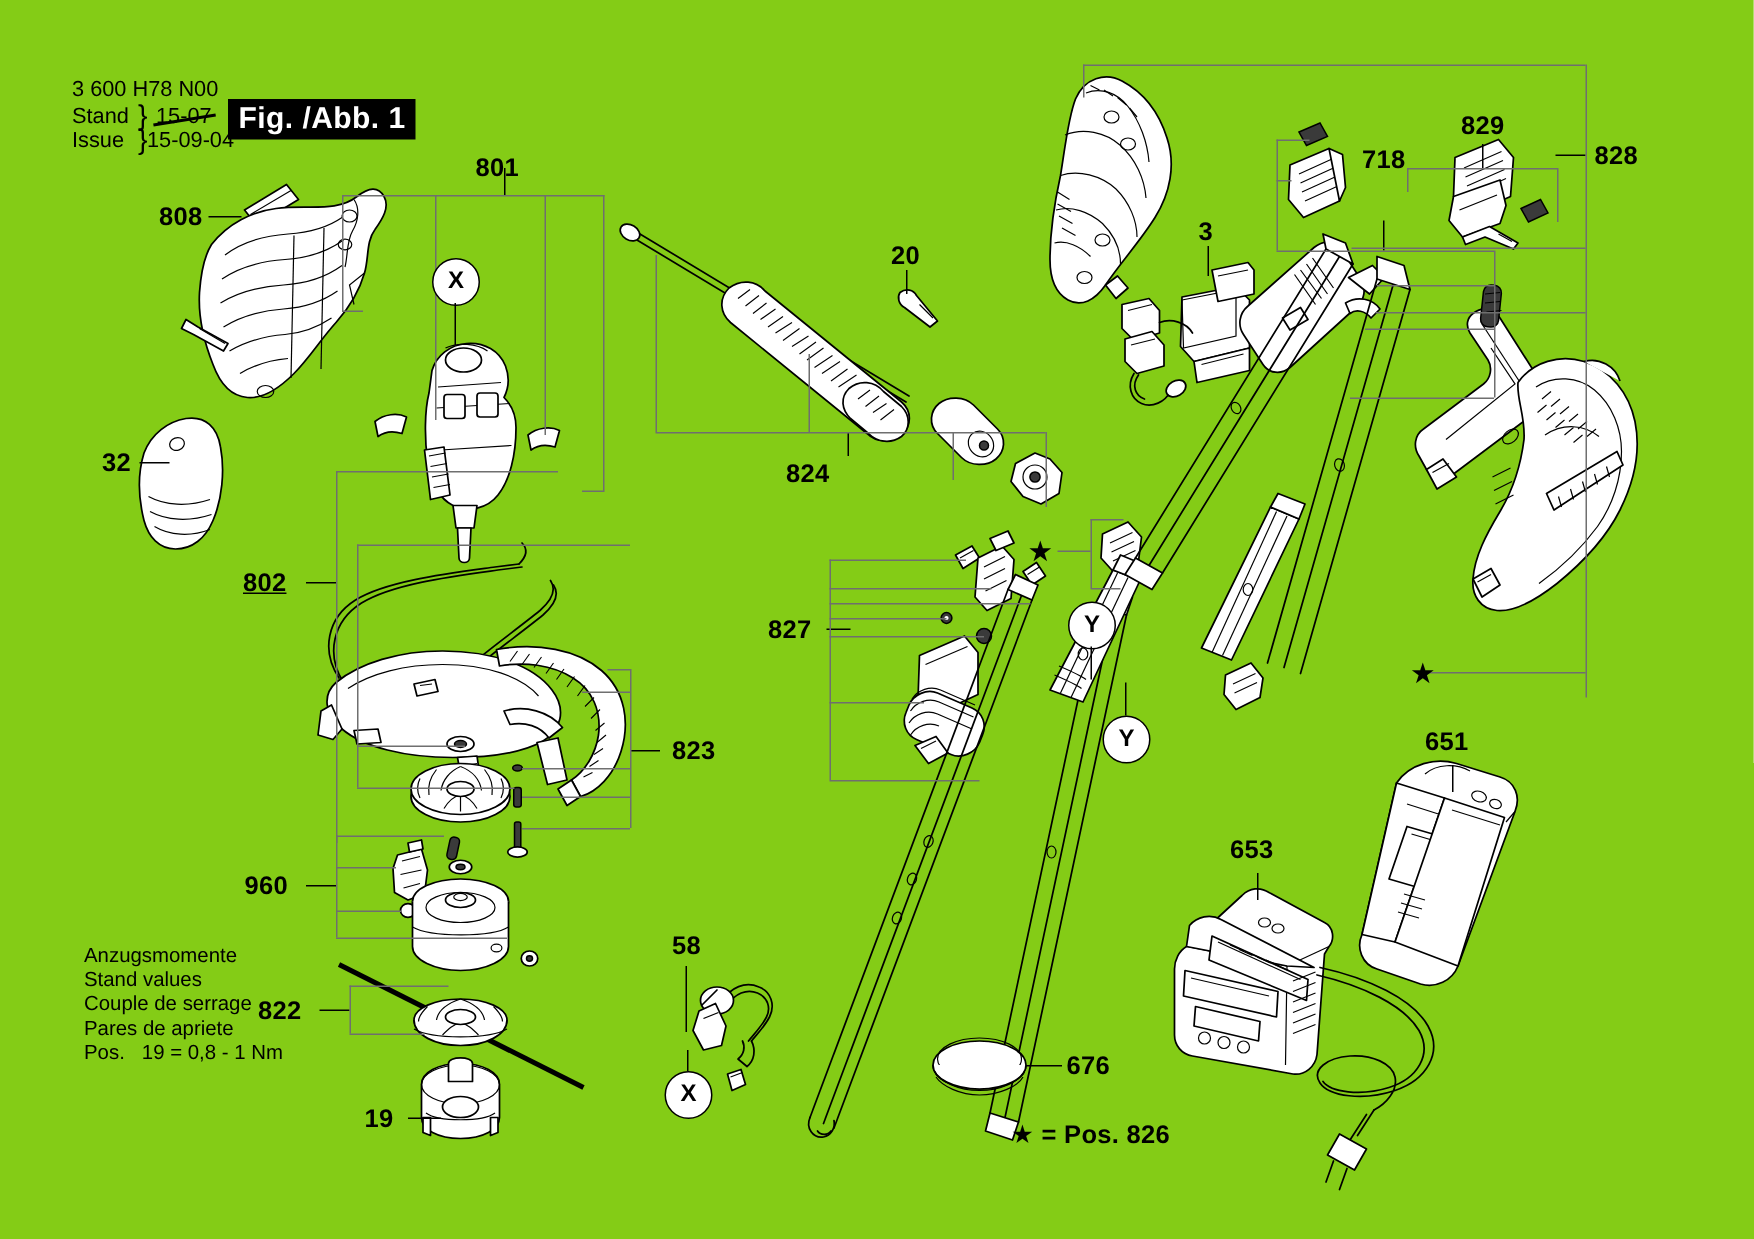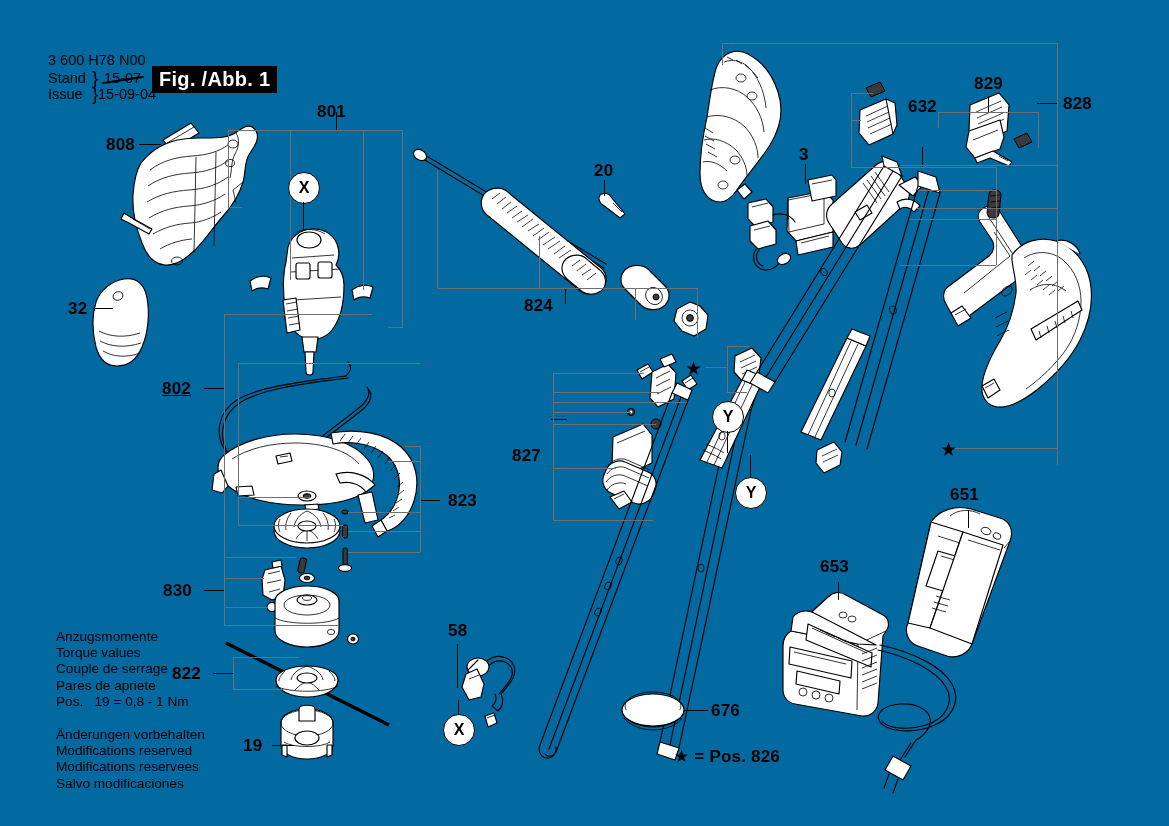--- a/index.html
+++ b/index.html
@@ -1,18 +1,18 @@
 <!DOCTYPE html>
 <html><head>
 <meta charset="utf-8">
 <style>
   html,body{margin:0;padding:0;background:#fff;}
   body{width:1169px;height:826px;overflow:hidden;
        font-family:"Liberation Sans","DejaVu Sans",sans-serif;color:#000;}
-  #sheet{position:relative;width:1169px;height:826px;background:#0369a1;}
+  #sheet{position:relative;width:1169px;height:826px;background:#84cc16;}
   .lbl{position:absolute;font-weight:bold;font-size:17px;letter-spacing:.2px;
        white-space:nowrap;line-height:1;}
   .hdr{position:absolute;font-size:14.5px;line-height:16.5px;white-space:pre;font-weight:normal;}
   .blk{position:absolute;font-size:13.6px;line-height:16.2px;white-space:pre;}
   .figbox{position:absolute;background:#000;color:#fff;font-weight:bold;
           font-size:20px;padding:2px 7px 3px 7px;letter-spacing:.3px;line-height:1.12;}
   .strike{position:relative;display:inline-block;}
   .strike:after{content:"";position:absolute;left:-2px;right:-3px;top:52%;
       height:1.6px;background:#000;transform:rotate(-9deg);}
   .brace{position:absolute;font-size:19px;line-height:1;}
@@ -48,29 +48,25 @@
 
   <div class="brace" style="left:92px;top:68px;">}</div>
   <div class="brace" style="left:92px;top:84px;">}</div>
 
   <div class="hdr" style="left:104px;top:70px;"><span class="strike">15-07</span></div>
   <div class="hdr" style="left:98px;top:86px;">15-09-04</div>
 
   <div class="figbox" style="left:152px;top:66px;">Fig. /Abb. 1</div>
 
   <div class="blk" style="left:56px;top:629px;"><span>Anzugsmomente</span>
-<span>Torque values</span>
+<span>Stand values</span>
 <span>Couple de serrage</span>
 <span>Pares de apriete</span>
 <span>Pos.   19 = 0,8 - 1 Nm</span></div>
 
-  <div class="blk" style="left:56px;top:727px;"><span>Änderungen vorbehalten</span>
-<span>Modifications reserved</span>
-<span>Modifications reservees</span>
-<span>Salvo modificaciones</span></div>
 
   <svg width="1169" height="826">
 
     <g>
       <path class="artf" d="M163 140 L191 123 L199 133 L171 150 Z"></path>
       <path class="thin" d="M167 143 L194 127"></path>
     </g>
 
     <g>
       <path class="artf" d="M141 163 C152 149 168 141 184 139 C205 136 224 142 238 131
@@ -715,30 +711,30 @@
 
   <div class="ln lnv" style="left:968px;top:510px;height:18px;"></div>
 
   <div class="ln lnv" style="left:838px;top:582px;height:18px;"></div>
 
   <div class="lbl" style="left:106px;top:136px;">808</div>
   <div class="lbl" style="left:317px;top:103px;">801</div>
   <div class="lbl" style="left:68px;top:300px;">32</div>
   <div class="lbl" style="left:162px;top:380px;text-decoration:underline;">802</div>
   <div class="lbl" style="left:448px;top:492px;">823</div>
-  <div class="lbl" style="left:163px;top:582px;">830</div>
+  <div class="lbl" style="left:163px;top:582px;">960</div>
   <div class="lbl" style="left:172px;top:665px;">822</div>
   <div class="lbl" style="left:243px;top:737px;">19</div>
   <div class="lbl" style="left:448px;top:622px;">58</div>
-  <div class="lbl" style="left:524px;top:297px;">824</div>
+  <div class="lbl" style="left:524px;top:307px;">824</div>
   <div class="lbl" style="left:594px;top:162px;">20</div>
   <div class="lbl" style="left:799px;top:146px;">3</div>
-  <div class="lbl" style="left:512px;top:411px;margin-top:36px;">827</div>
+  <div class="lbl" style="left:512px;top:411px;">827</div>
   <div class="lbl" style="left:711px;top:702px;">676</div>
-  <div class="lbl" style="left:908px;top:98px;">632</div>
+  <div class="lbl" style="left:908px;top:98px;">718</div>
   <div class="lbl" style="left:974px;top:75px;">829</div>
   <div class="lbl" style="left:1063px;top:95px;">828</div>
   <div class="lbl" style="left:950px;top:486px;">651</div>
   <div class="lbl" style="left:820px;top:558px;">653</div>
 
   <div class="circ" style="left:288px;top:172px;">X</div>
   <div class="ln lnv" style="left:303px;top:202px;height:28px;"></div>
 
   <div class="circ" style="left:443px;top:714px;">X</div>
   <div class="ln lnv" style="left:458px;top:700px;height:14px;"></div>

